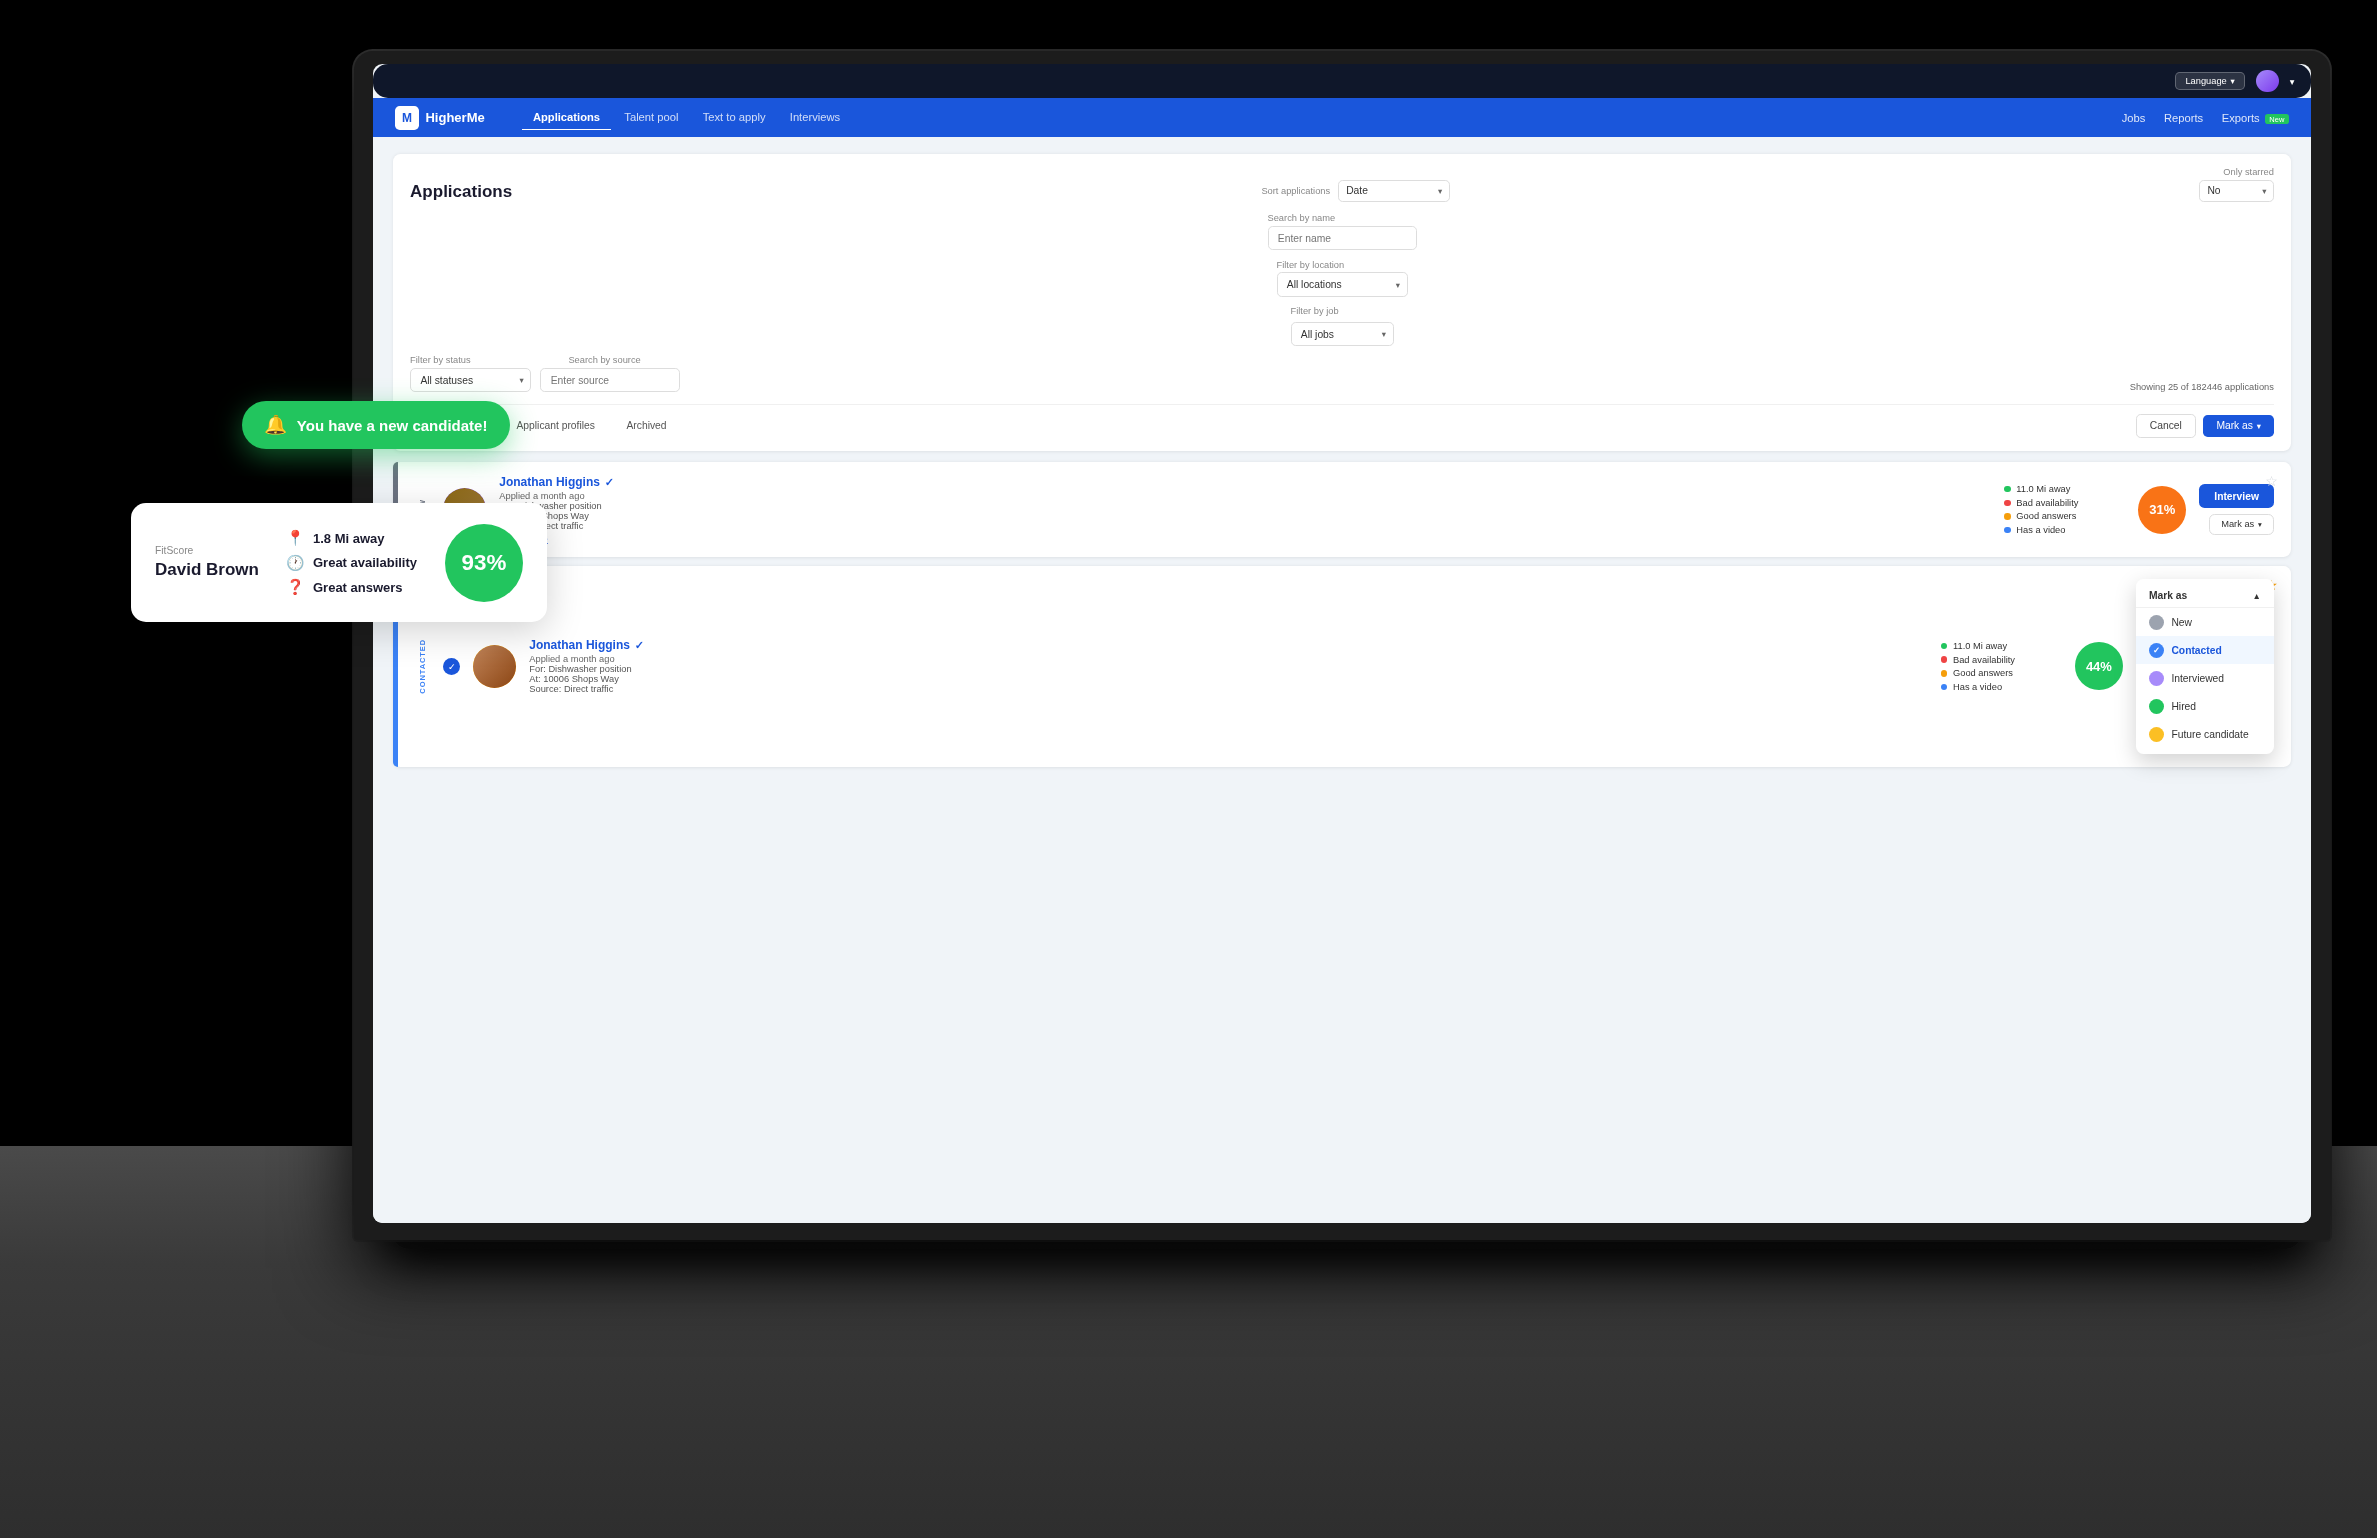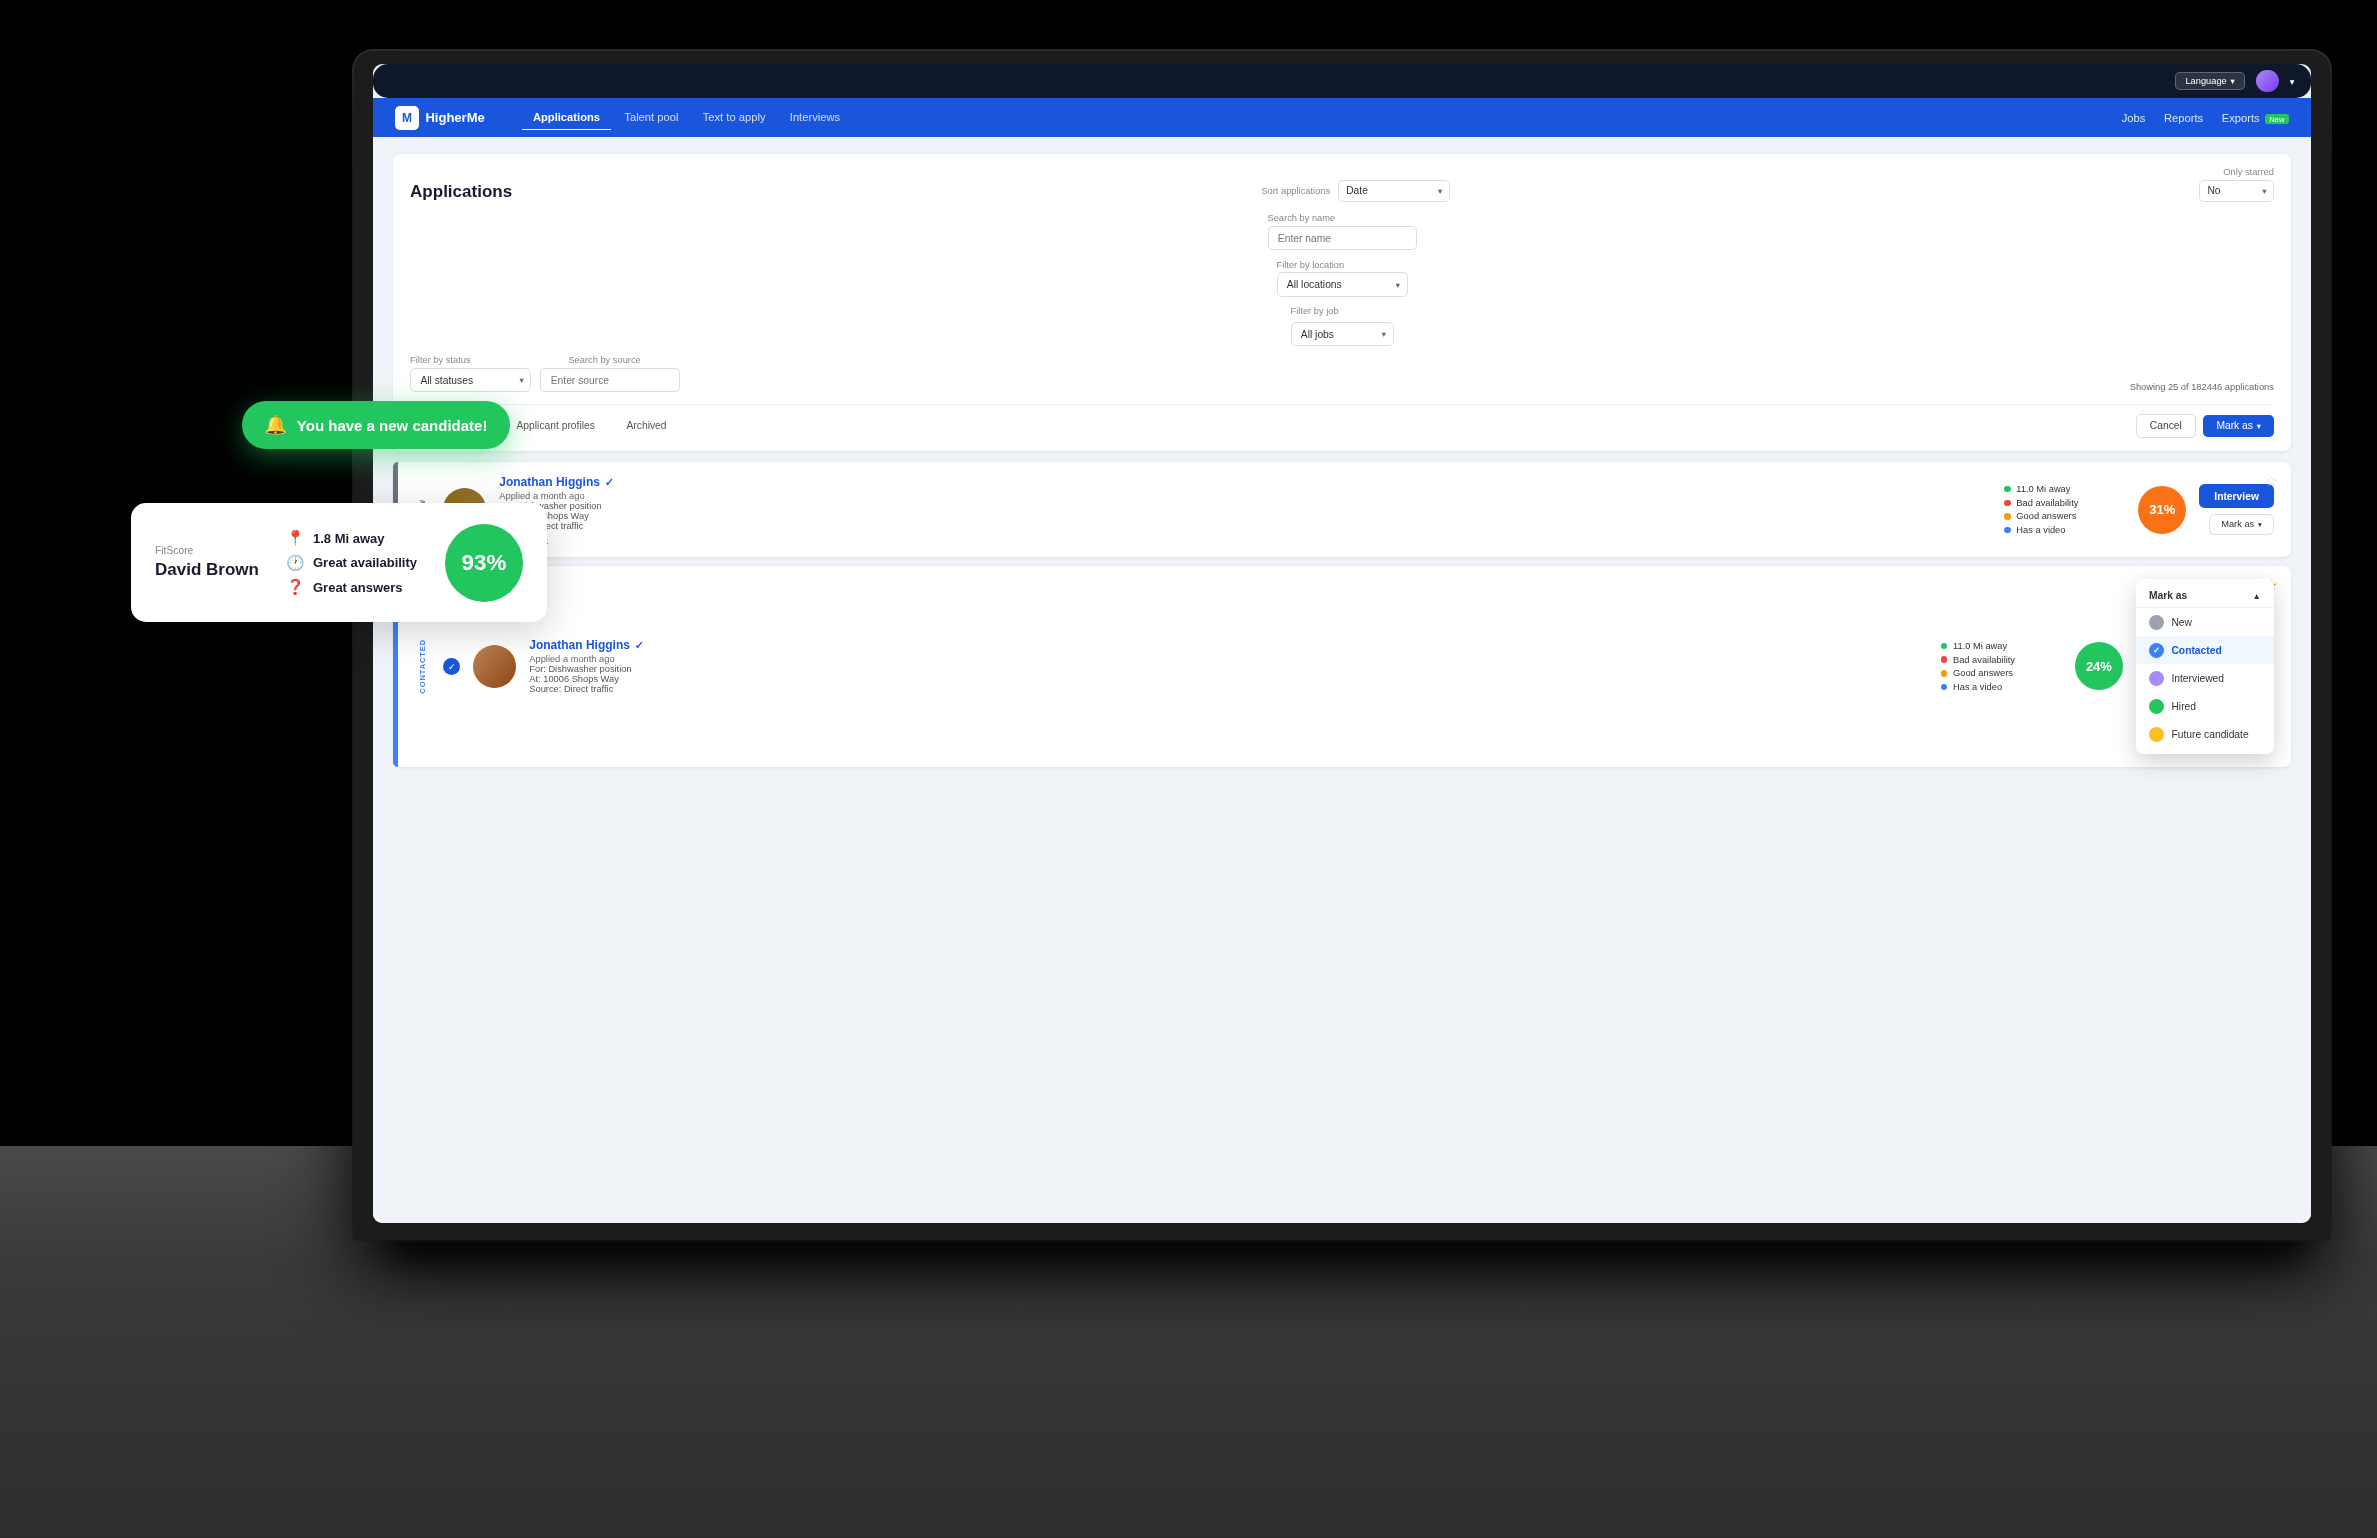--- a/index.html
+++ b/index.html
@@ -210,21 +210,21 @@
                 <div style="width:6.5px;height:6.5px;border-radius:50%;background:#ef4444;flex-shrink:0;"></div>Bad availability
               </div>
               <div style="display:flex;align-items:center;gap:5.6px;font-size:9.3px;color:#333;">
                 <div style="width:6.5px;height:6.5px;border-radius:50%;background:#f59e0b;flex-shrink:0;"></div>Good answers
               </div>
               <div style="display:flex;align-items:center;gap:5.6px;font-size:9.3px;color:#333;">
                 <div style="width:6.5px;height:6.5px;border-radius:50%;background:#3b82f6;flex-shrink:0;"></div>Has a video
               </div>
             </div>
 
-            <div style="width:48px;height:48px;border-radius:50%;background:#22c55e;display:flex;align-items:center;justify-content:center;font-weight:800;font-size:13px;color:#fff;flex-shrink:0;">24%</div>
+            <div style="width:48px;height:48px;border-radius:50%;background:#22c55e;display:flex;align-items:center;justify-content:center;font-weight:800;font-size:13px;color:#fff;flex-shrink:0;">44%</div>
 
             <div style="display:flex;flex-direction:column;align-items:flex-end;gap:5.6px;">
               <div style="background:#fff;border-radius:7.5px;box-shadow:0 7.5px 22.4px rgba(0,0,0,0.18);padding:5.6px 0;min-width:138px;z-index:100;position:relative;">
                 <div style="display:flex;align-items:center;justify-content:space-between;padding:5.6px 13px;font-size:10.3px;font-weight:700;color:#333;border-bottom:0.9px solid #f0f0f0;">
                   <span>Mark as</span>
                   <span style="font-size:8.4px;">▲</span>
                 </div>
                 <div style="display:flex;align-items:center;gap:7.5px;padding:6.5px 13px;font-size:10.3px;color:#333;cursor:pointer;">
                   <div style="width:15px;height:15px;border-radius:50%;background:#9ca3af;"></div>New
                 </div>

